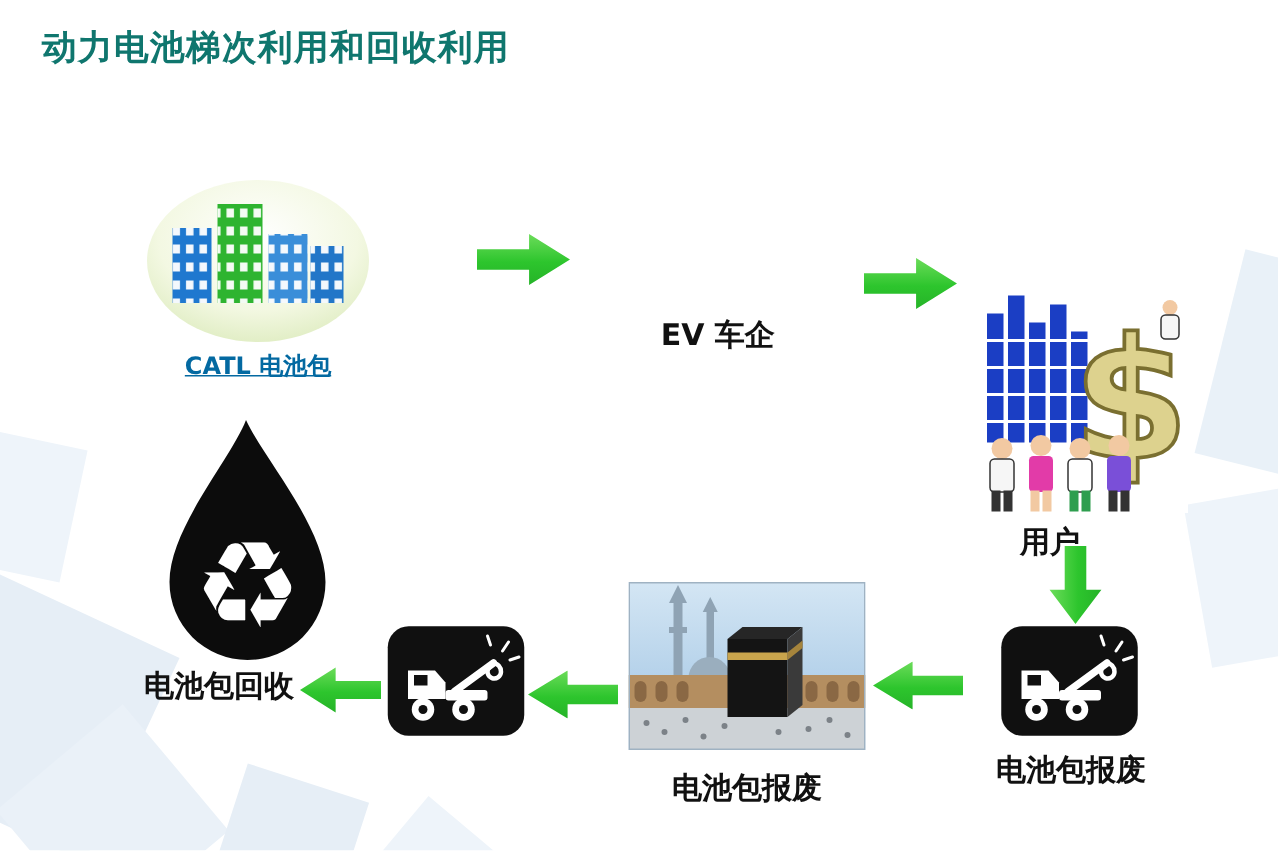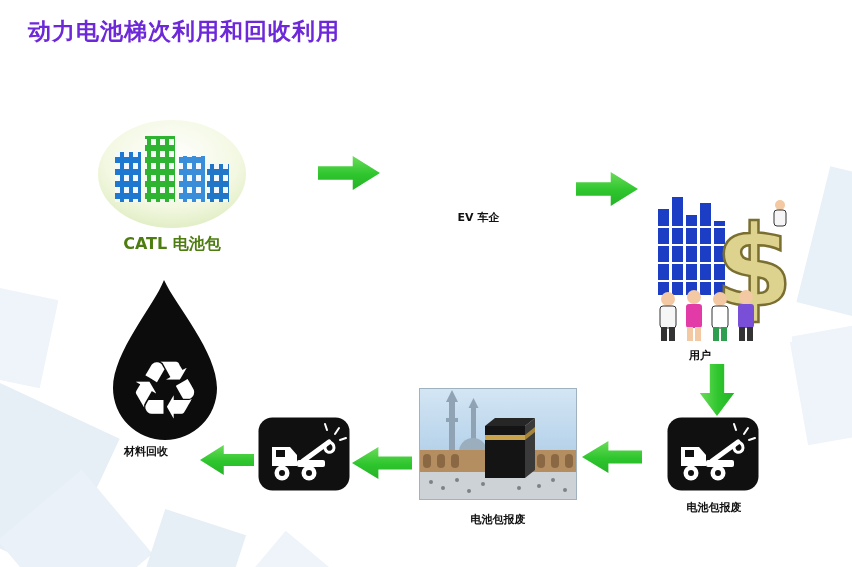--- a/index.html
+++ b/index.html
@@ -1,25 +1,25 @@
 <!DOCTYPE html>
 <html><head>
 <meta charset="utf-8">
 <style>
   * { margin:0; padding:0; box-sizing:border-box; }
   html,body { background:#ffffff; }
   body { font-family:"DejaVu Sans","Liberation Sans",sans-serif; }
   .stage { position:relative; width:852px; height:567px; background:#ffffff; overflow:hidden; }
   .deco { position:absolute; z-index:0; }
   .title { position:absolute; left:28px; top:16px; z-index:3; font-size:23px; font-weight:700;
-           color:#6d28d9; letter-spacing:1px; }
+           color:#0f766e; letter-spacing:1px; }
   .icon { position:absolute; z-index:2; line-height:0; }
   .label { position:absolute; z-index:3; font-weight:700; text-align:center; color:#111111;
-           font-size:11px; white-space:nowrap; }
-  .label.catl { color:#4d7c0f; font-size:16px; }
+           font-size:20px; white-space:nowrap; }
+  .label.catl { color:#0369a1; font-size:16px;text-decoration:underline; }
   .arrow { position:absolute; z-index:2; background:linear-gradient(180deg,#6fdd5c,#2dc52d 55%,#25b228); }
   .arrow.right { clip-path:polygon(0 31%,56% 31%,56% 3%,100% 50%,56% 97%,56% 69%,0 69%); }
   .arrow.left  { clip-path:polygon(100% 31%,44% 31%,44% 3%,0 50%,44% 97%,44% 69%,100% 69%); }
   .arrow.down  { clip-path:polygon(30% 0,70% 0,70% 56%,98% 56%,50% 100%,2% 56%,30% 56%);
                  background:linear-gradient(90deg,#6fdd5c,#2dc52d 55%,#25b228); }
 </style>
 </head>
 <body>
 
 <div class="stage">
@@ -204,15 +204,15 @@
   </div>
 
   <div class="arrow left" style="left:200px;top:444px;width:54px;height:32px;"></div>
 
   <div class="icon" style="left:88px;top:276px;">
     <svg width="150" height="168" viewBox="0 0 150 168">
       <path d="M76,4 C66,30 25,76 25,112 a52,52 0 0 0 104,0 C129,76 88,30 76,4 Z" fill="#0c0c0c"></path>
       <text x="77" y="142" font-size="80" fill="#ffffff" text-anchor="middle">♻</text>
     </svg>
   </div>
-  <div class="label" style="left:76px;top:444px;width:140px;">材料回收</div>
+  <div class="label" style="left:76px;top:444px;width:140px;">电池包回收</div>
 
 </div>
 
 </body></html>

